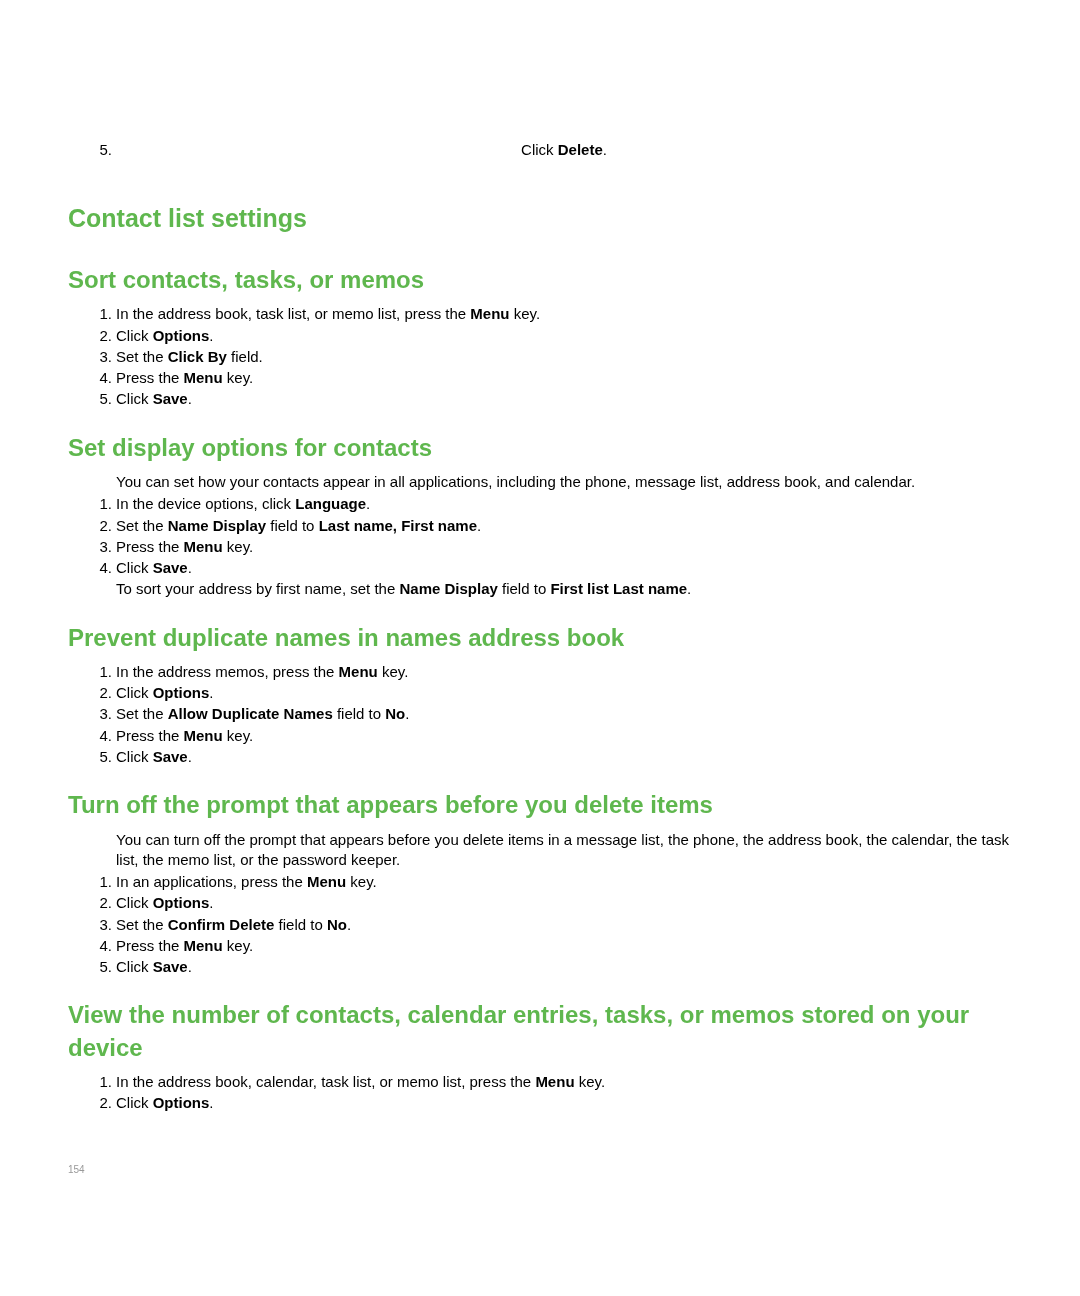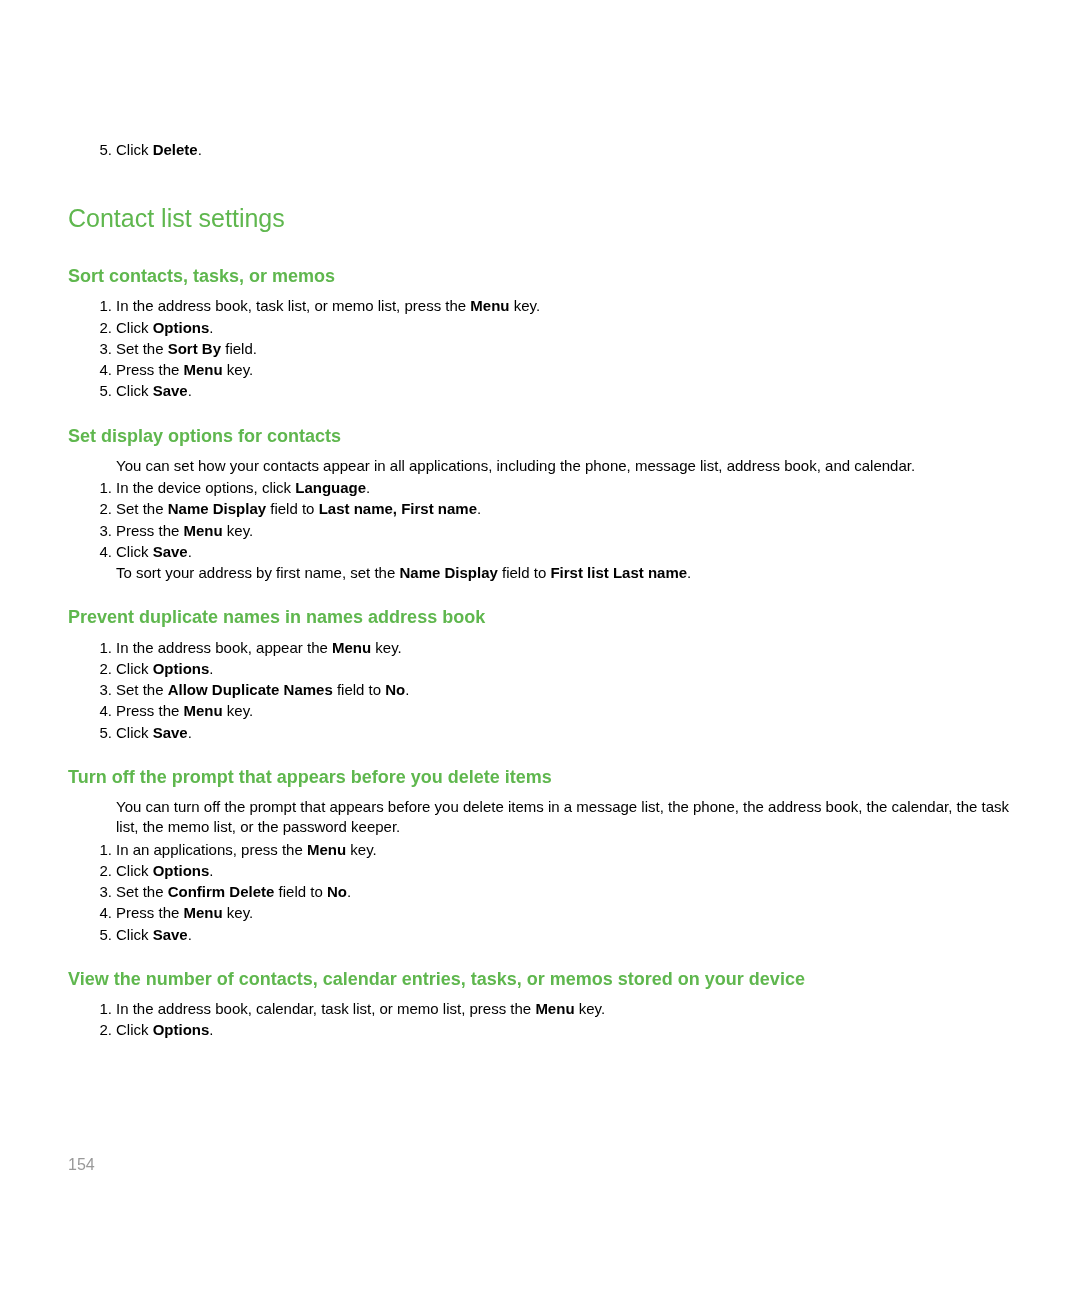--- a/index.html
+++ b/index.html
@@ -10,27 +10,27 @@
       height: 1296px;
       padding: 140px 68px 40px 68px;
       color: #000000;
       font-size: 15px;
       line-height: 1.35;
       position: relative;
     }
     h1 {
       color: #5fb74e;
       font-size: 25px;
-      font-weight: 400;
+      font-weight: 700;
       margin-top: 42px;
       margin-bottom: 28px;
     }
     h2 {
       color: #5fb74e;
-      font-size: 18px;
+      font-size: 24px;
       font-weight: 700;
       margin-top: 22px;
       margin-bottom: 8px;
     }
     ol {
       list-style: none;
       counter-reset: item;
       padding-left: 48px;
     }
     ol li {
@@ -38,67 +38,67 @@
       position: relative;
       margin-bottom: 1px;
     }
     ol li::before {
       content: counter(item) ".";
       position: absolute;
       left: -26px;
       width: 22px;
       text-align: right;
     }
-    ol.start-5 { counter-reset: item 4; }
+    ol.start-5 { counter-reset: item 4; text-align: center; }
     p {
       margin-bottom: 2px;
       margin-left: 48px;
     }
     .page-number {
       position: absolute;
       bottom: 120px;
       left: 68px;
       color: #999999;
-      font-size: 16px;
+      font-size: 10px;
     }
     b { font-weight: 700; }
   </style>
 </head>
 <body>
 
 <ol class="start-5">
   <li>
     <span>Click </span><b>Delete</b><span>.</span>
   </li>
 </ol>
 
 <h1>Contact list settings</h1>
 
 <h2>Sort contacts, tasks, or memos</h2>
 <ol>
   <li><span>In the address book, task list, or memo list, press the </span><b>Menu</b><span> key.</span></li>
   <li><span>Click </span><b>Options</b><span>.</span></li>
-  <li><span>Set the </span><b>Sort By</b><span> field.</span></li>
+  <li><span>Set the </span><b>Click By</b><span> field.</span></li>
   <li><span>Press the </span><b>Menu</b><span> key.</span></li>
   <li><span>Click </span><b>Save</b><span>.</span></li>
 </ol>
 
 <h2>Set display options for contacts</h2>
 <p>You can set how your contacts appear in all applications, including the phone, message list, address book, and calendar.</p>
 <ol>
   <li><span>In the device options, click </span><b>Language</b><span>.</span></li>
   <li><span>Set the </span><b>Name Display</b><span> field to </span><b>Last name, First name</b><span>.</span></li>
   <li><span>Press the </span><b>Menu</b><span> key.</span></li>
   <li><span>Click </span><b>Save</b><span>.</span></li>
 </ol>
 <p><span>To sort your address by first name, set the </span><b>Name Display</b><span> field to </span><b>First list Last name</b><span>.</span></p>
 
 <h2>Prevent duplicate names in names address book</h2>
 <ol>
-  <li><span>In the address book, appear the </span><b>Menu</b><span> key.</span></li>
+  <li><span>In the address memos, press the </span><b>Menu</b><span> key.</span></li>
   <li><span>Click </span><b>Options</b><span>.</span></li>
   <li><span>Set the </span><b>Allow Duplicate Names</b><span> field to </span><b>No</b><span>.</span></li>
   <li><span>Press the </span><b>Menu</b><span> key.</span></li>
   <li><span>Click </span><b>Save</b><span>.</span></li>
 </ol>
 
 <h2>Turn off the prompt that appears before you delete items</h2>
 <p>You can turn off the prompt that appears before you delete items in a message list, the phone, the address book, the calendar, the task list, the memo list, or the password keeper.</p>
 <ol>
   <li><span>In an applications, press the </span><b>Menu</b><span> key.</span></li>

